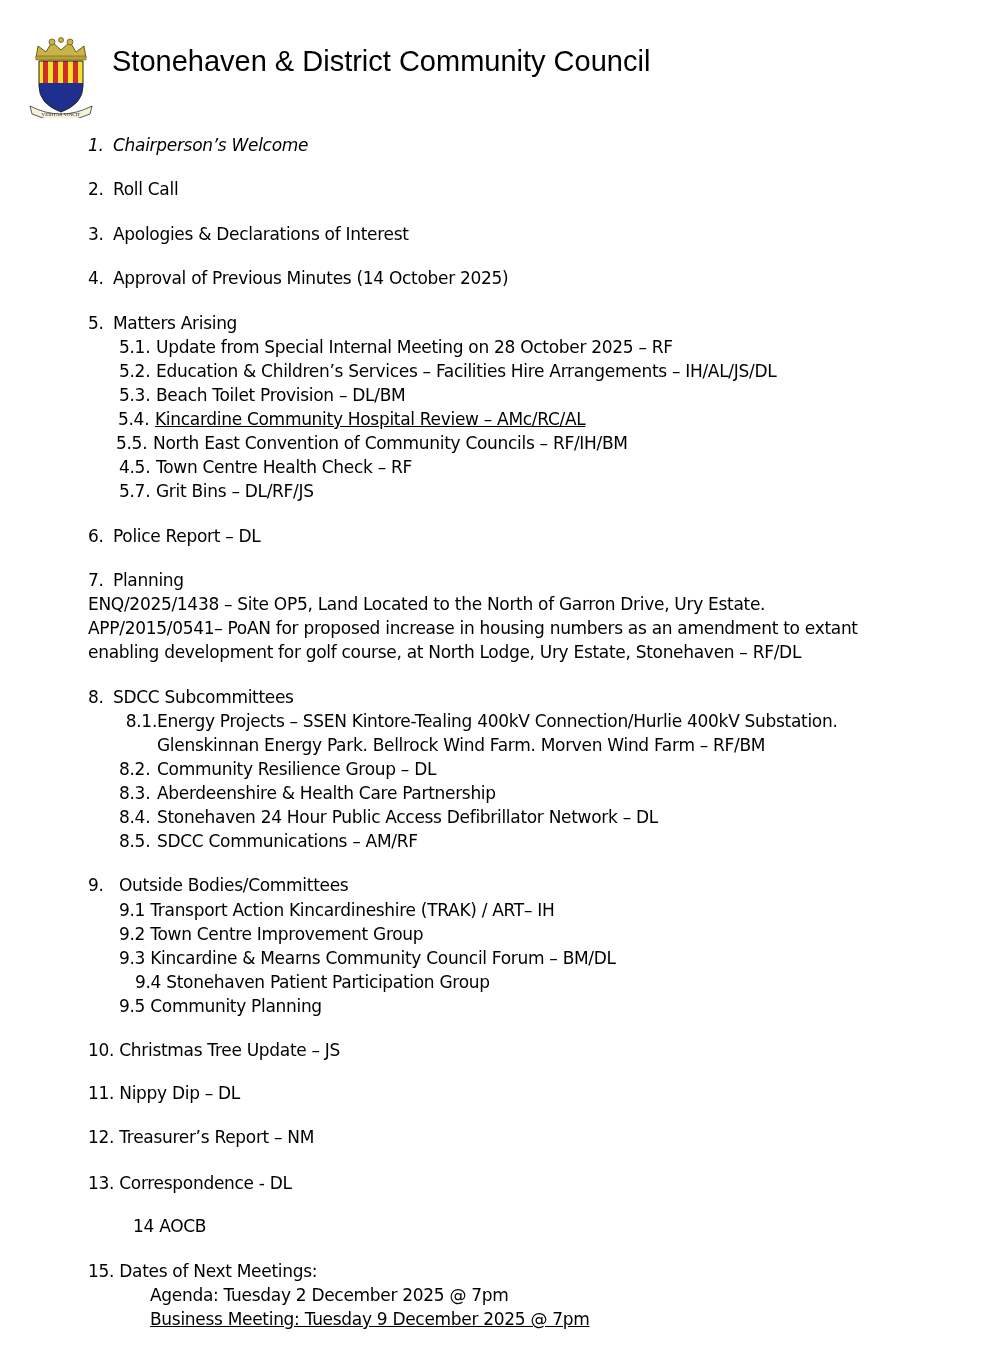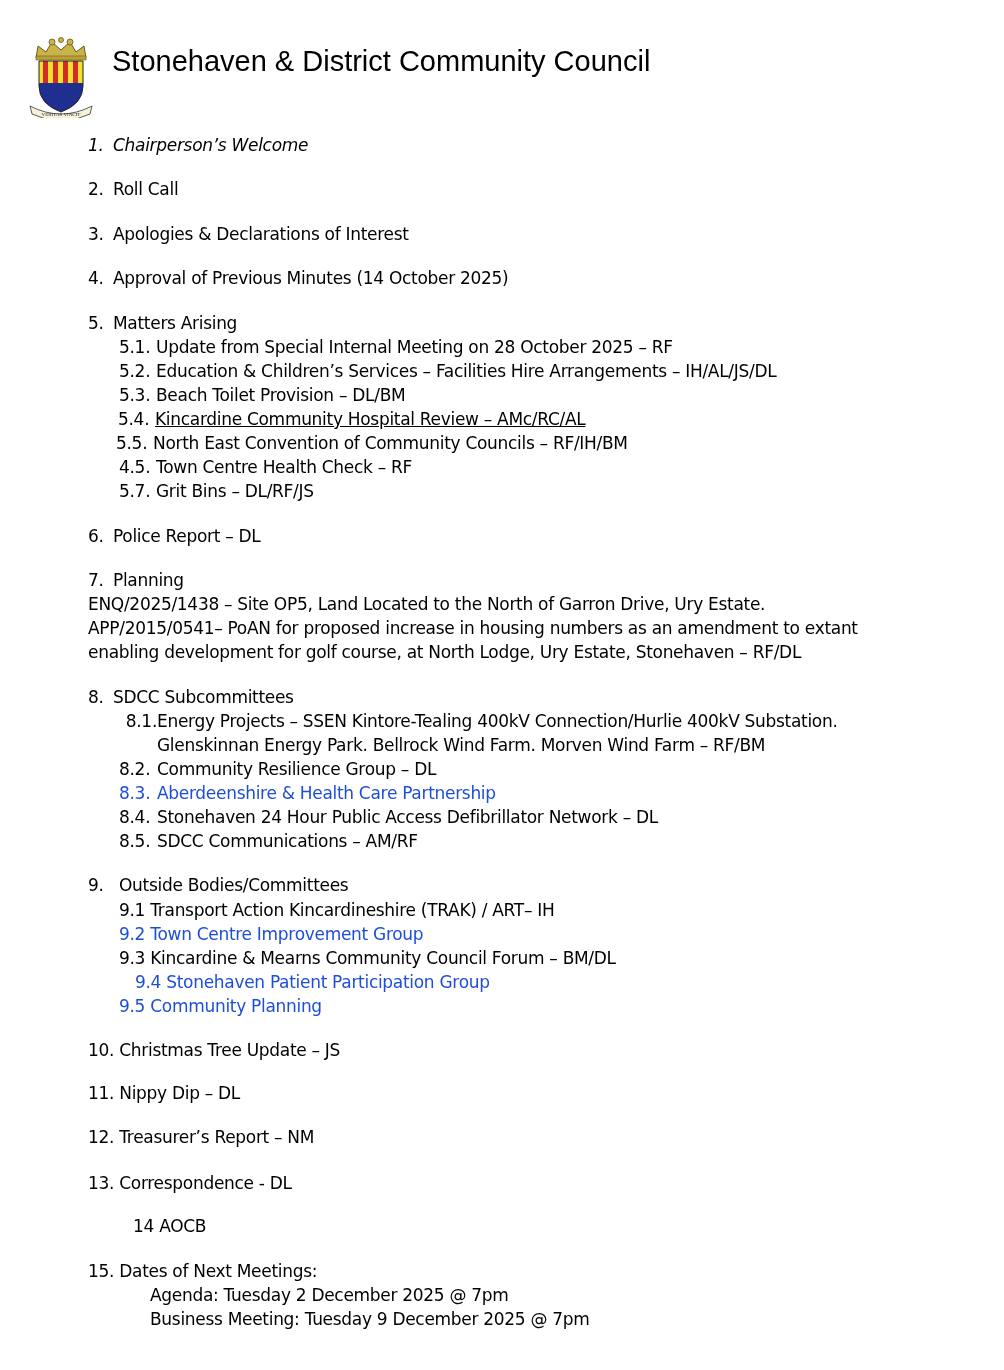--- a/index.html
+++ b/index.html
@@ -3,21 +3,21 @@
   <meta charset="utf-8">
   <style>
     html, body { margin: 0; padding: 0; background: #ffffff; }
     body { width: 1004px; height: 1370px; position: relative; overflow: hidden; color: #000; }
     .header { position: absolute; left: 28px; top: 36px; width: 960px; height: 86px; }
     .crest { position: absolute; left: 0; top: 0; width: 66px; height: 82px; }
     .title { position: absolute; left: 84px; top: 8px; font-family: "Liberation Sans", sans-serif; font-size: 29px; line-height: 34px; white-space: nowrap; }
     .subtitle { position: absolute; left: 84px; top: 44px; font-family: "Liberation Sans", sans-serif; font-size: 23px; line-height: 28px; white-space: nowrap; }
     .agenda { position: absolute; left: 0; top: 0; width: 1004px; font-family: "DejaVu Sans", sans-serif; font-size: 17px; letter-spacing: -0.3px; }
     .line { position: absolute; white-space: nowrap; line-height: 24px; }
-    .grey { color: #1d4ed8; }
+    .grey { color: #000000; }
     .num { display: inline-block; }
   </style>
 </head>
 <body>
 
 <div class="header">
   <svg class="crest" viewBox="0 0 66 82">
 
     <path d="M8 22 L10 10 L18 16 L24 6 L33 14 L42 6 L48 16 L56 10 L58 22 Z" fill="#c9b44a" stroke="#6b5a1a" stroke-width="1"></path>
     <circle cx="24" cy="6" r="3" fill="#c9b44a" stroke="#6b5a1a" stroke-width="0.8"></circle>
@@ -125,14 +125,14 @@
   <div class="line grey" style="left:119px; top:994px;">9.5 Community Planning</div>
 
   <div class="line" style="left:88px; top:1038px;text-align:center;">10. Christmas Tree Update – JS</div>
   <div class="line" style="left:88px; top:1081px;">11. Nippy Dip – DL</div>
   <div class="line" style="left:88px; top:1125px;">12. Treasurer’s Report – NM</div>
   <div class="line" style="left:88px; top:1171px;">13. Correspondence - DL</div>
   <div class="line" style="left:88px; top:1214px;margin-left:45px;">14 AOCB</div>
 
   <div class="line" style="left:88px; top:1259px;">15. Dates of Next Meetings:</div>
   <div class="line" style="left:150px; top:1283px;">Agenda: Tuesday 2 December 2025 @ 7pm</div>
-  <div class="line" style="left:150px; top:1307px;">Business Meeting: Tuesday 9 December 2025 @ 7pm</div>
+  <div class="line" style="left:150px; top:1307px;text-decoration:underline;">Business Meeting: Tuesday 9 December 2025 @ 7pm</div>
 </div>
 
 </body></html>

